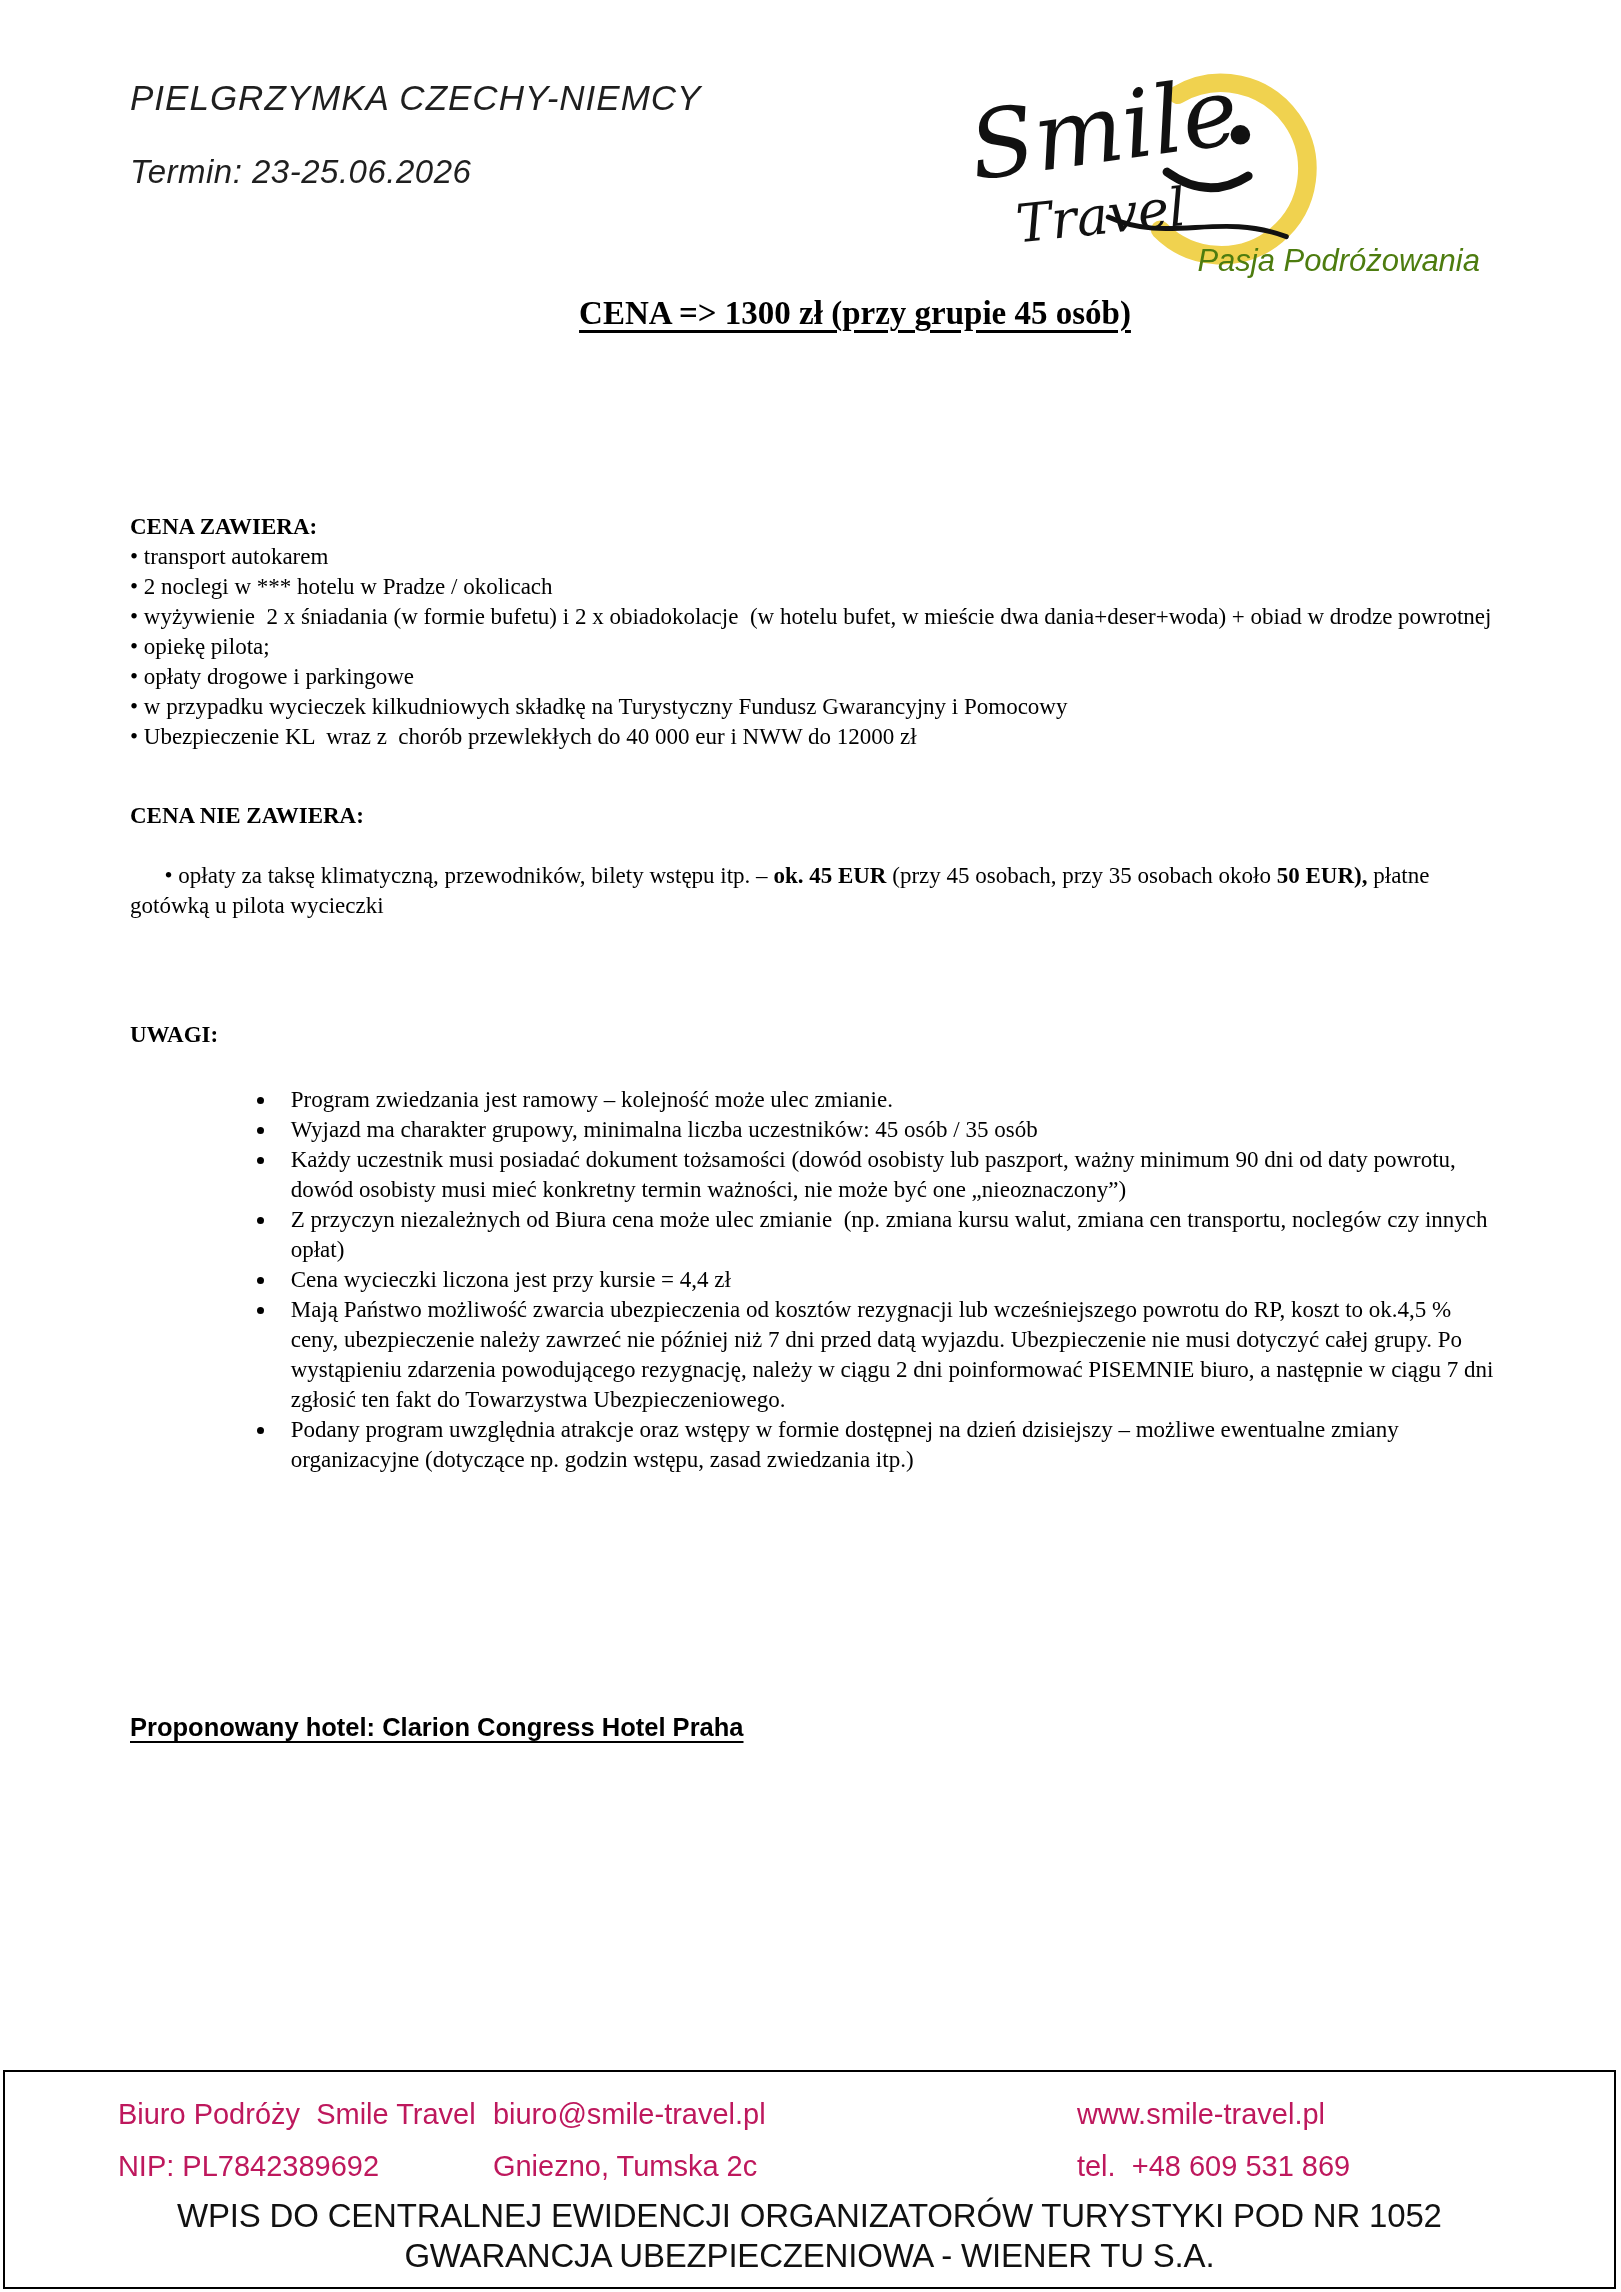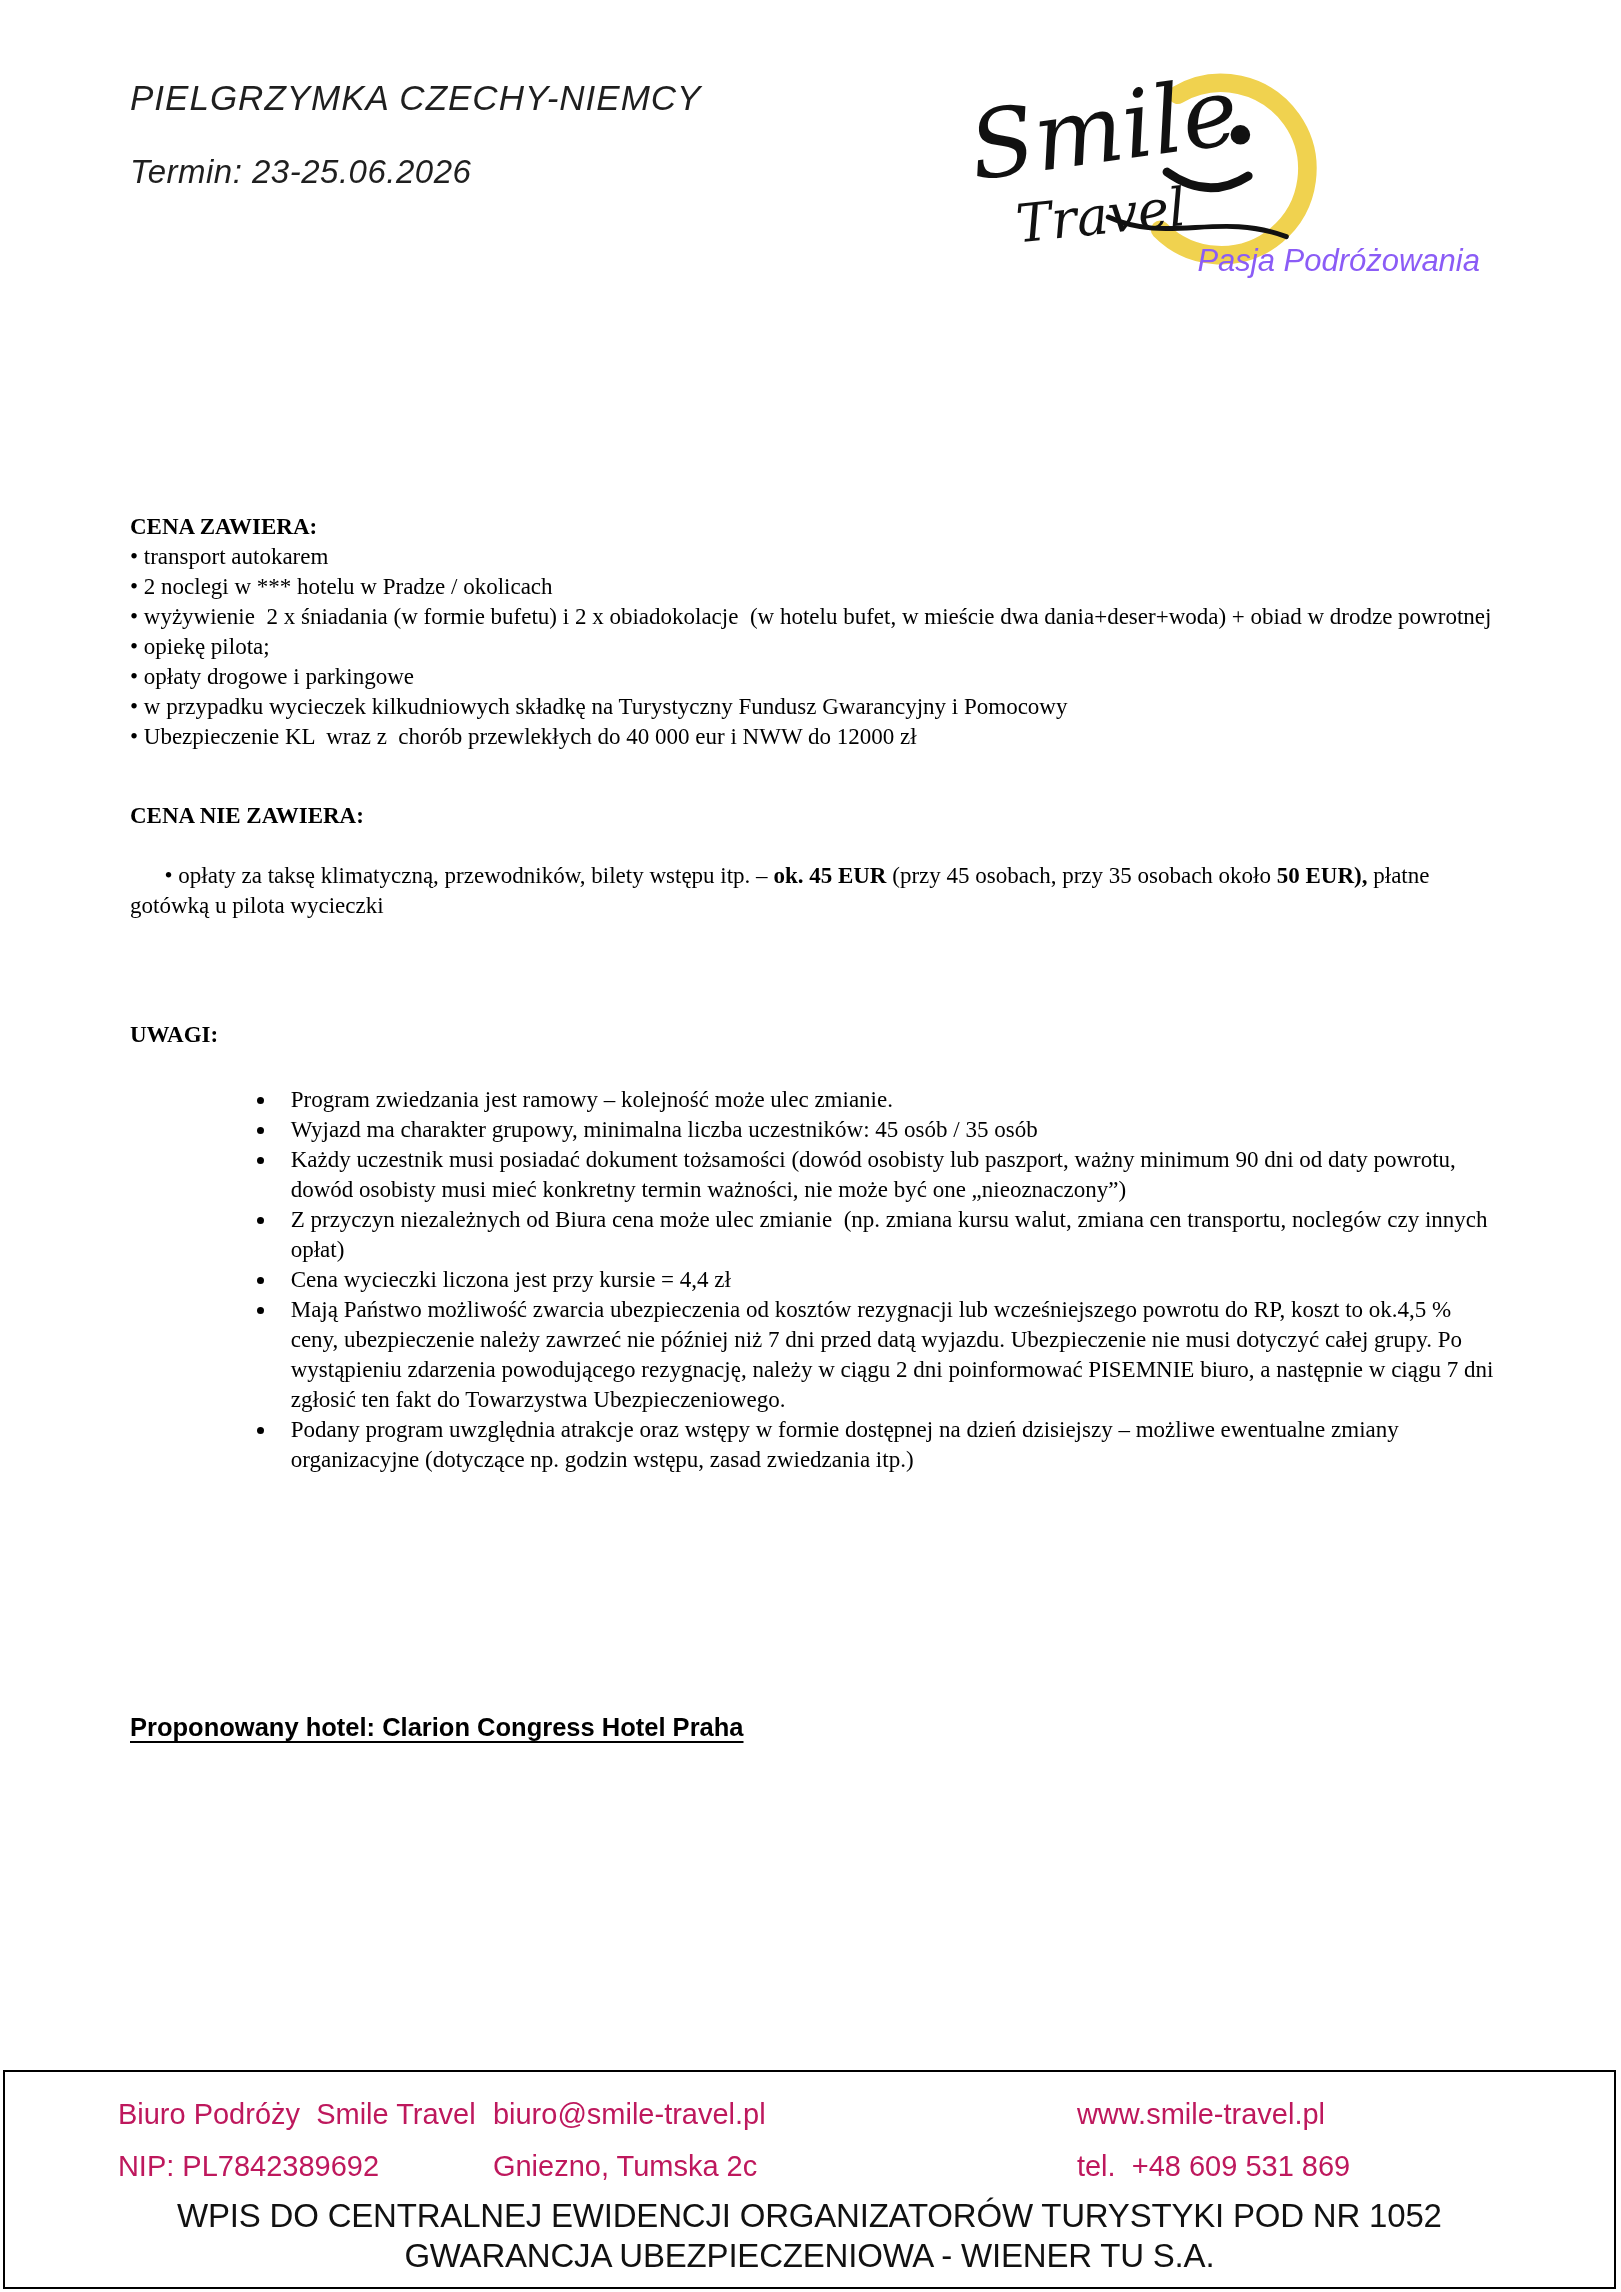--- a/index.html
+++ b/index.html
@@ -17,21 +17,21 @@
   .doc-term {
     position:absolute; left:130px; top:153px;
     font-family:"Liberation Sans", sans-serif; font-style:italic; font-weight:400;
     font-size:33px; letter-spacing:0.5px; color:#1f1f1f; white-space:pre-wrap;
   }
   .logo-svg { position:absolute; left:961px; top:35px; width:363px; height:230px; }
   .logo-script { font-family:"DejaVu Serif", serif; font-style:italic; fill:#111; }
   .tagline {
     position:absolute; left:941px; top:243px; width:539px; text-align:right;
     font-family:"Liberation Sans", sans-serif; font-style:italic; font-weight:500;
-    font-size:31px; color:#8b5cf6;
+    font-size:31px; color:#4d7c0f;
   }
   
   .prices { position:absolute; left:219px; top:295px; width:1272px; text-align:center; }
   .price-line {
     font-family:"Liberation Serif", serif; font-weight:700; font-size:33px;
     text-decoration:underline; text-decoration-thickness:2.9px; text-underline-offset:5.9px;
     margin-bottom:41px; white-space:pre-wrap;
   }
   
   .body-col {
@@ -82,20 +82,21 @@
     <path d="M 221,61 A 88,88 0 1 1 203,199" fill="none" stroke="#F0D24F" stroke-width="19" stroke-linecap="round"></path>
     <circle cx="285" cy="102" r="10" fill="#111"></circle>
     <path d="M 210,140 Q 252,170 293,144" fill="none" stroke="#111" stroke-width="9" stroke-linecap="round"></path>
     <path d="M 150,186 C 212,214 262,180 332,206" fill="none" stroke="#111" stroke-width="5" stroke-linecap="round"></path>
     <text class="logo-script" x="14" y="148" font-size="96" transform="rotate(-8 14 148)">Smile</text>
     <text class="logo-script" x="58" y="212" font-size="54" transform="rotate(-6 58 212)">Travel</text>
   </svg>
   <div class="tagline">Pasja Podróżowania</div>
 
   <div class="prices">
+    <div class="price-line">CENA =&gt; 1300 zł (przy grupie 45 osób)</div>
   </div>
 
   <div class="body-col">
 
     <div class="sec-heading">CENA ZAWIERA:</div>
     <div class="line">• transport autokarem</div>
     <div class="line">• 2 noclegi w *** hotelu w Pradze / okolicach</div>
     <div class="line">• wyżywienie  2 x śniadania (w formie bufetu) i 2 x obiadokolacje  (w hotelu bufet, w mieście dwa dania+deser+woda) + obiad w drodze powrotnej</div>
     <div class="line">• opiekę pilota;</div>
     <div class="line">• opłaty drogowe i parkingowe</div>

